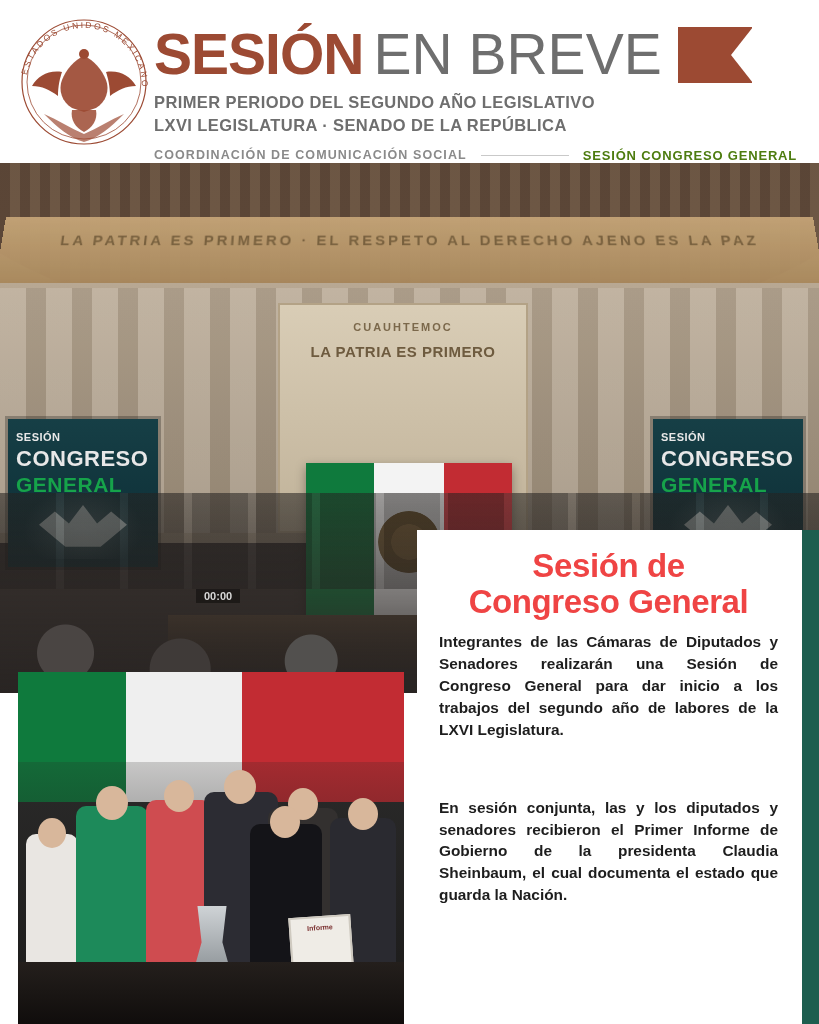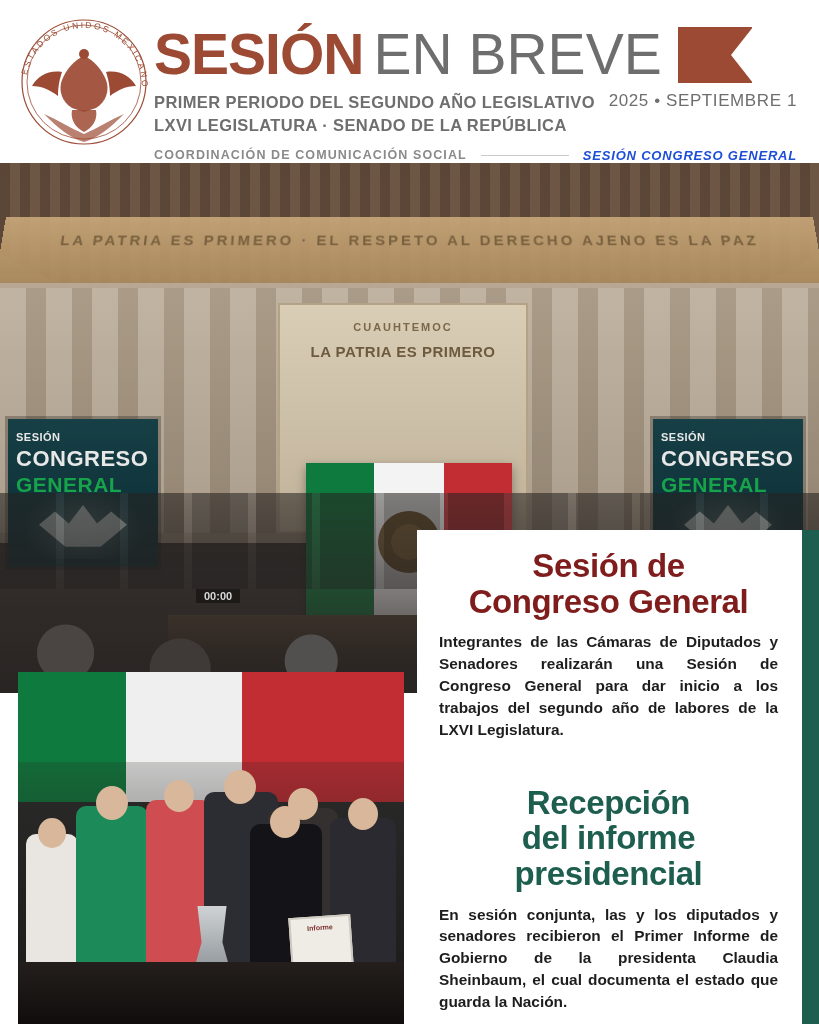--- a/index.html
+++ b/index.html
@@ -104,24 +104,23 @@
   }
   .meta-rule {
     flex: 1 1 auto;
     height: 1px;
     background: #c9c9c9;
     margin: 0 14px;
   }
   .session-tag {
     font-size: 13px;
     font-weight: 700;
-    color: #1d4ed8;
+    color: #4d7c0f;
     letter-spacing: 0.8px;
     white-space: nowrap;
-    font-style: italic;
   }
 
   
   .hero {
     position: absolute;
     left: 0; top: 163px;
     width: 819px; height: 530px;
     overflow: hidden;
     background: #3a3330;
   }
@@ -256,21 +255,21 @@
   }
   .card.brown { border-right: 17px solid #9c4a33; }
   .card.green { border-right: 17px solid #1d5e4f; background:#ffffff; }
   .card-title {
     font-size: 33px;
     font-weight: 700;
     line-height: 1.08;
     text-align: center;
     letter-spacing: -0.4px;
   }
-  .card.brown .card-title { color: #7f1d1d; }
+  .card.brown .card-title { color: #ef4444; }
   .card.green .card-title { color: #1d5e4f; }
   .card-body {
     margin-top: 12px;
     font-size: 15.4px;
     font-weight: 700;
     line-height: 1.42;
     color: #1d1d1d;
     text-align: justify;
     text-align-last: left;
   }
@@ -350,21 +349,20 @@
         <span class="t-sesion">SESIÓN</span>
         <span class="t-enbreve">EN BREVE</span>
         <span class="flag-mark"></span>
       </div>
 
       <div class="subtitle-row">
         <div class="sub-left">
           <div class="sub-l1">PRIMER PERIODO DEL SEGUNDO AÑO LEGISLATIVO</div>
           <div class="sub-l2">LXVI LEGISLATURA · SENADO DE LA REPÚBLICA</div>
         </div>
-        <div class="sub-date">2025 • SEPTIEMBRE 1</div>
       </div>
 
       <div class="meta-row">
         <span class="coord">COORDINACIÓN DE COMUNICACIÓN SOCIAL</span>
         <span class="meta-rule"></span>
         <span class="session-tag">SESIÓN CONGRESO GENERAL</span>
       </div>
     </div>
   </div>
 
@@ -417,25 +415,20 @@
       <div class="card-title">
         <div>Sesión de</div>
         <div>Congreso General</div>
       </div>
       <div class="card-body">Integrantes de las Cámaras de Diputados y Senadores realizarán una Sesión de Congreso General para dar inicio a los trabajos del segundo año de labores de la LXVI Legislatura.</div>
     </div>
 
     <div class="card-gap"></div>
 
     <div class="card green">
-      <div class="card-title">
-        <div>Recepción</div>
-        <div>del informe</div>
-        <div>presidencial</div>
-      </div>
       <div class="card-body">En sesión conjunta, las y los diputados y senadores recibieron el Primer Informe de Gobierno de la presidenta Claudia Sheinbaum, el cual documenta el estado que guarda la Nación.</div>
     </div>
   </div>
 
   <div class="photo2">
     <div class="p2-flag"></div>
     <div class="p2-dark"></div>
 
     <div class="person" style="left:8px;  bottom:40px; width:52px;  height:150px; background:#e9e6e2;"></div>
     <div class="ph" style="left:20px; bottom:176px; width:28px; height:30px;"></div>

